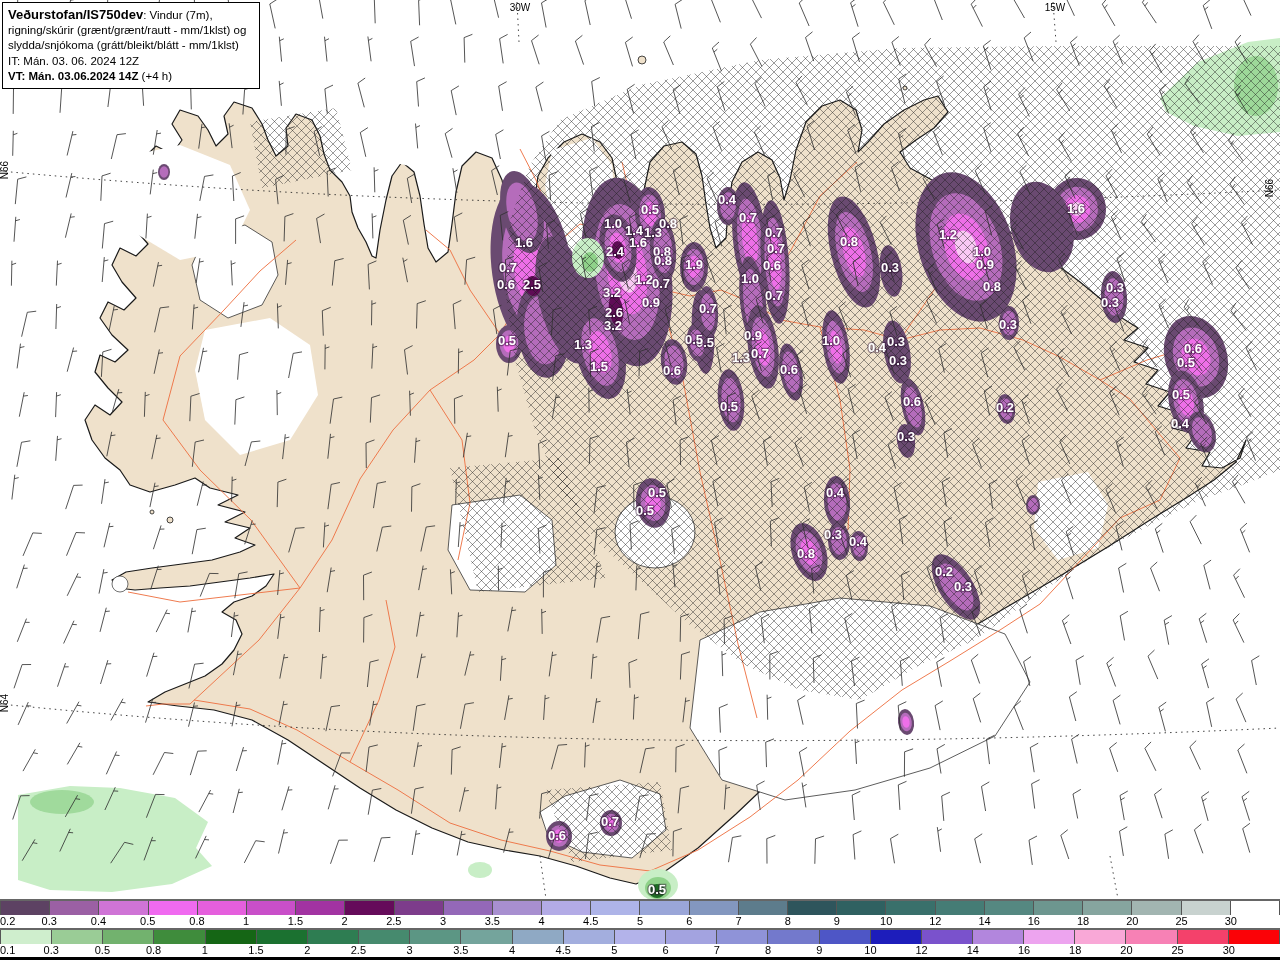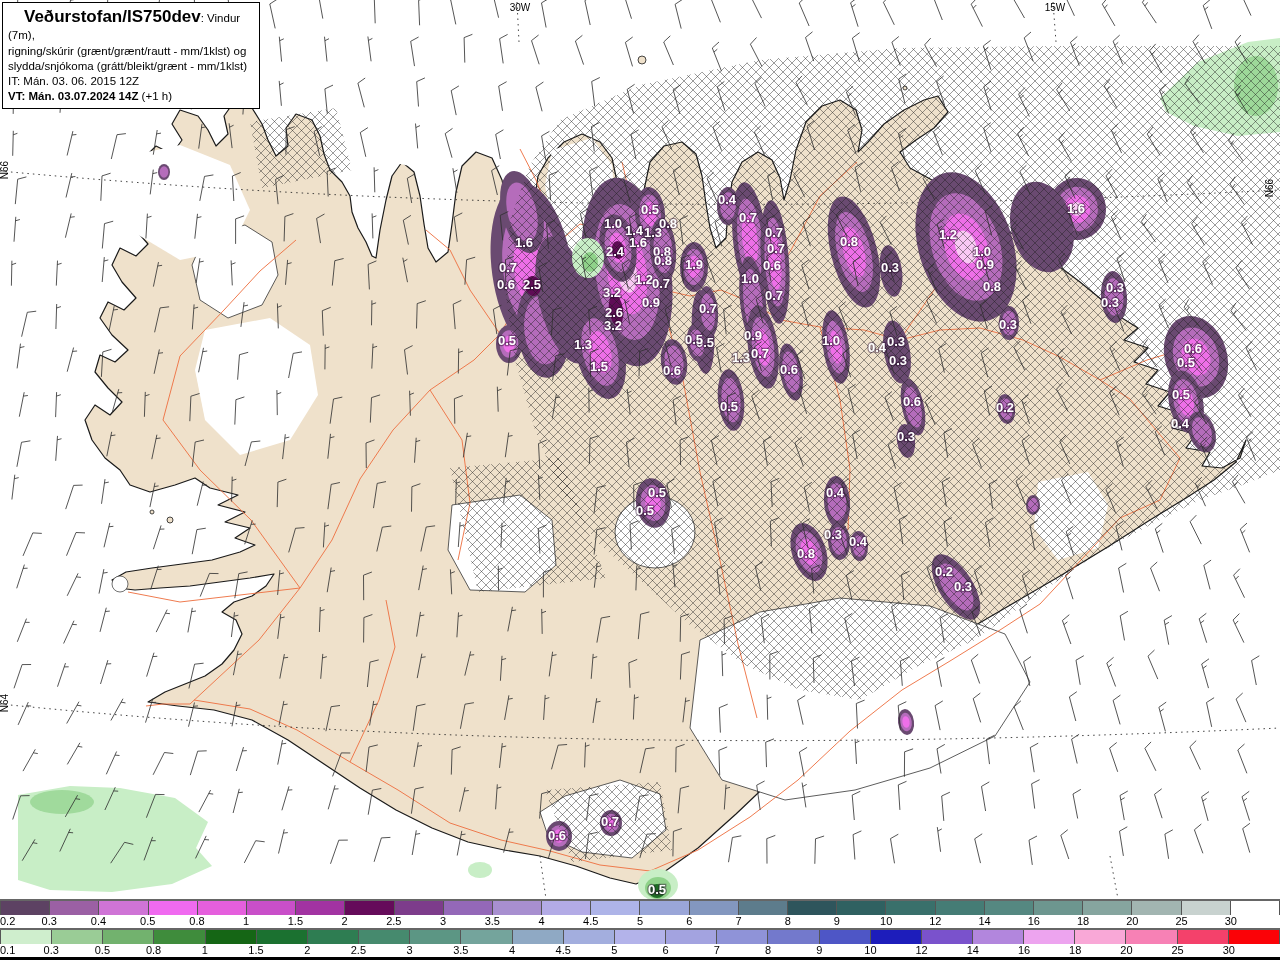--- a/index.html
+++ b/index.html
@@ -3,21 +3,21 @@
 <meta charset="utf-8">
 <style>
   html,body{margin:0;padding:0;background:#fff;}
   #stage{position:relative;width:1280px;height:960px;overflow:hidden;background:#fff;
          font-family:"Liberation Sans",sans-serif;}
   #map{position:absolute;left:0;top:0;}
   
   #infobox{position:absolute;left:2px;top:2px;width:246px;background:#fff;
            border:1px solid #000;padding:3px 5px 4px 5px;font-size:11.5px;line-height:1.32;color:#000;z-index:30;}
   #infobox .b{font-weight:bold;}
-  #infobox .t{font-weight:bold;font-size:17px;margin-left:16px;}
+  #infobox .t{font-weight:bold;font-size:13px;}
   
   #legend{position:absolute;left:0;bottom:0;width:1280px;z-index:25;background:#fff;}
   .lgbar{display:flex;width:1280px;height:16px;border-top:2px solid #666;box-sizing:border-box;}
   .lgbar .sw{flex:1 1 auto;border-right:1px solid #555;box-sizing:border-box;}
   .lgbar .sw:first-child{border-left:1px solid #555;}
   .lglabels{position:relative;width:1280px;height:13px;font-size:11px;color:#000;}
   .lglabels span{position:absolute;top:0;transform:translateX(-50%);white-space:nowrap;}
   .lglabels span.first{transform:none;}
   #blackline{width:1280px;height:3px;background:#000;}
   
@@ -890,23 +890,23 @@
         <text x="1055" y="11" class="ax">15W</text>
         <text x="8" y="170" class="ax" transform="rotate(-90 8 170)">N66</text>
         <text x="8" y="703" class="ax" transform="rotate(-90 8 703)">N64</text>
         <text x="1273" y="188" class="ax" transform="rotate(-90 1273 188)">N66</text>
       </g>
   </svg>
 
   <div id="infobox">
     <div><span class="t">Veðurstofan/IS750dev</span><span>: Vindur (7m),</span></div>
     <div><span>rigning/skúrir (grænt/grænt/rautt - mm/1klst) og</span></div>
-    <div><span>slydda/snjókoma (grátt/bleikt/grænt - mm/1klst)</span></div>
-    <div><span>IT: Mán. 03. 06. 2015 12Z</span></div>
-    <div><span class="b">VT: Mán. 03.07.2024 14Z</span><span> (+1 h)</span></div>
+    <div><span>slydda/snjókoma (grátt/bleikt/blátt - mm/1klst)</span></div>
+    <div><span>IT: Mán. 03. 06. 2024 12Z</span></div>
+    <div><span class="b">VT: Mán. 03.06.2024 14Z</span><span> (+4 h)</span></div>
   </div>
 
   <div id="legend">
     <div class="lgbar" id="bar-top">
         <div class="sw" style="background: rgb(93, 66, 99);"></div>
         <div class="sw" style="background: rgb(155, 96, 164);"></div>
         <div class="sw" style="background: rgb(207, 116, 214);"></div>
         <div class="sw" style="background: rgb(240, 106, 240);"></div>
         <div class="sw" style="background: rgb(229, 95, 221);"></div>
         <div class="sw" style="background: rgb(201, 79, 201);"></div>

